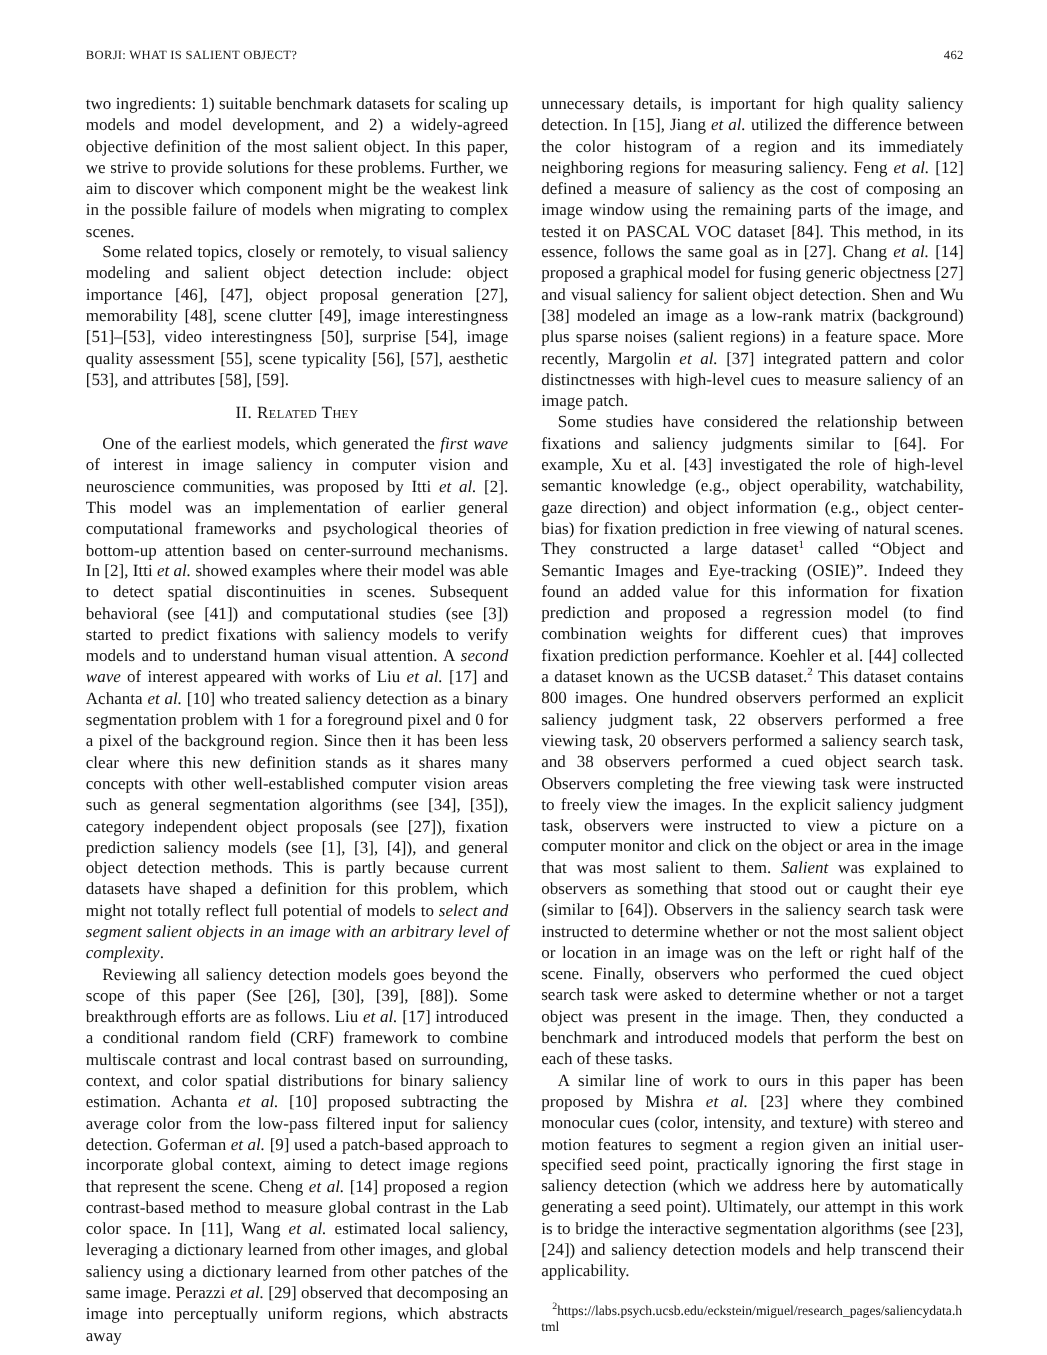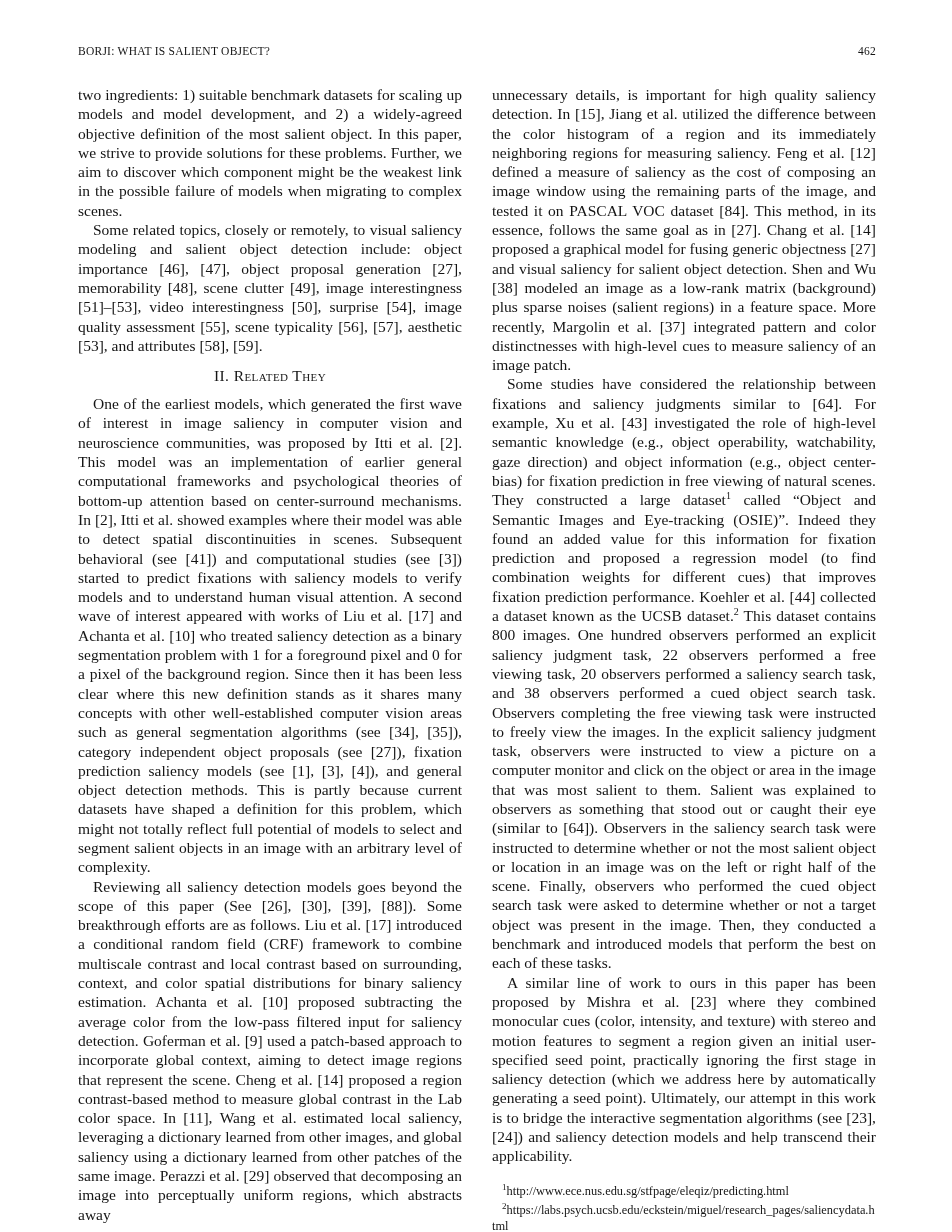--- a/index.html
+++ b/index.html
@@ -28,21 +28,21 @@
   }
   .para{
     margin:0;
     font-size:15.5px;
     line-height:19.3px;
     text-align:justify;
     hyphens:auto;
     -webkit-hyphens:auto;
   }
   .para.indent{text-indent:15px;}
-  .it{}
+  .it{font-style:italic;}
   sup.fnmark{font-size:10px;line-height:0;vertical-align:super;}
   .section-heading{
     text-align:center;
     font-size:15.5px;
     font-variant:small-caps;
     letter-spacing:0.4px;
     margin:12px 0 9px 0;
   }
   .footnotes{
     margin-top:14px;
@@ -71,18 +71,17 @@
         <p class="para indent"><span>Some related topics, closely or remotely, to visual saliency modeling and salient object detection include: object importance [46], [47], object proposal generation [27], memorability [48], scene clutter [49], image interestingness [51]–[53], video interestingness [50], surprise [54], image quality assessment [55], scene typicality [56], [57], aesthetic [53], and attributes [58], [59].</span></p>
         <div class="section-heading">II. Related They</div>
         <p class="para indent"><span>One of the earliest models, which generated the </span><span class="it">first wave</span><span> of interest in image saliency in computer vision and neuroscience communities, was proposed by Itti </span><span class="it">et al.</span><span> [2]. This model was an implementation of earlier general computational frameworks and psychological theories of bottom-up attention based on center-surround mechanisms. In [2], Itti </span><span class="it">et al.</span><span> showed examples where their model was able to detect spatial discontinuities in scenes. Subsequent behavioral (see [41]) and computational studies (see [3]) started to predict fixations with saliency models to verify models and to understand human visual attention. A </span><span class="it">second wave</span><span> of interest appeared with works of Liu </span><span class="it">et al.</span><span> [17] and Achanta </span><span class="it">et al.</span><span> [10] who treated saliency detection as a binary segmentation problem with 1 for a foreground pixel and 0 for a pixel of the background region. Since then it has been less clear where this new definition stands as it shares many concepts with other well-established computer vision areas such as general segmentation algorithms (see [34], [35]), category independent object proposals (see [27]), fixation prediction saliency models (see [1], [3], [4]), and general object detection methods. This is partly because current datasets have shaped a definition for this problem, which might not totally reflect full potential of models to </span><span class="it">select and segment salient objects in an image with an arbitrary level of complexity</span><span>.</span></p>
         <p class="para indent"><span>Reviewing all saliency detection models goes beyond the scope of this paper (See [26], [30], [39], [88]). Some breakthrough efforts are as follows. Liu </span><span class="it">et al.</span><span> [17] introduced a conditional random field (CRF) framework to combine multiscale contrast and local contrast based on surrounding, context, and color spatial distributions for binary saliency estimation. Achanta </span><span class="it">et al.</span><span> [10] proposed subtracting the average color from the low-pass filtered input for saliency detection. Goferman </span><span class="it">et al.</span><span> [9] used a patch-based approach to incorporate global context, aiming to detect image regions that represent the scene. Cheng </span><span class="it">et al.</span><span> [14] proposed a region contrast-based method to measure global contrast in the Lab color space. In [11], Wang </span><span class="it">et al.</span><span> estimated local saliency, leveraging a dictionary learned from other images, and global saliency using a dictionary learned from other patches of the same image. Perazzi </span><span class="it">et al.</span><span> [29] observed that decomposing an image into perceptually uniform regions, which abstracts away</span></p>
       </div>
     <div class="col">
     <p class="para"><span>unnecessary details, is important for high quality saliency detection. In [15], Jiang </span><span class="it">et al.</span><span> utilized the difference between the color histogram of a region and its immediately neighboring regions for measuring saliency. Feng </span><span class="it">et al.</span><span> [12] defined a measure of saliency as the cost of composing an image window using the remaining parts of the image, and tested it on PASCAL VOC dataset [84]. This method, in its essence, follows the same goal as in [27]. Chang </span><span class="it">et al.</span><span> [14] proposed a graphical model for fusing generic objectness [27] and visual saliency for salient object detection. Shen and Wu [38] modeled an image as a low-rank matrix (background) plus sparse noises (salient regions) in a feature space. More recently, Margolin </span><span class="it">et al.</span><span> [37] integrated pattern and color distinctnesses with high-level cues to measure saliency of an image patch.</span></p>
         <p class="para indent"><span>Some studies have considered the relationship between fixations and saliency judgments similar to [64]. For example, Xu et al. [43] investigated the role of high-level semantic knowledge (e.g., object operability, watchability, gaze direction) and object information (e.g., object center-bias) for fixation prediction in free viewing of natural scenes. They constructed a large dataset</span><sup class="fnmark">1</sup><span> called “Object and Semantic Images and Eye-tracking (OSIE)”. Indeed they found an added value for this information for fixation prediction and proposed a regression model (to find combination weights for different cues) that improves fixation prediction performance. Koehler et al. [44] collected a dataset known as the UCSB dataset.</span><sup class="fnmark">2</sup><span> This dataset contains 800 images. One hundred observers performed an explicit saliency judgment task, 22 observers performed a free viewing task, 20 observers performed a saliency search task, and 38 observers performed a cued object search task. Observers completing the free viewing task were instructed to freely view the images. In the explicit saliency judgment task, observers were instructed to view a picture on a computer monitor and click on the object or area in the image that was most salient to them. </span><span class="it">Salient</span><span> was explained to observers as something that stood out or caught their eye (similar to [64]). Observers in the saliency search task were instructed to determine whether or not the most salient object or location in an image was on the left or right half of the scene. Finally, observers who performed the cued object search task were asked to determine whether or not a target object was present in the image. Then, they conducted a benchmark and introduced models that perform the best on each of these tasks.</span></p>
         <p class="para indent"><span>A similar line of work to ours in this paper has been proposed by Mishra </span><span class="it">et al.</span><span> [23] where they combined monocular cues (color, intensity, and texture) with stereo and motion features to segment a region given an initial user-specified seed point, practically ignoring the first stage in saliency detection (which we address here by automatically generating a seed point). Ultimately, our attempt in this work is to bridge the interactive segmentation algorithms (see [23], [24]) and saliency detection models and help transcend their applicability.</span></p>
         <div class="footnotes">
-          <p class="footnote"><sup>1</sup><span>http://www.ece.nus.edu.sg/stfpage/eleqiz/predicting.html</span></p>
           <p class="footnote"><sup>2</sup><span>https://labs.psych.ucsb.edu/eckstein/miguel/research_pages/saliencydata.html</span></p>
         </div>
       </div>
   </div>
 </div>
 
 </body></html>

